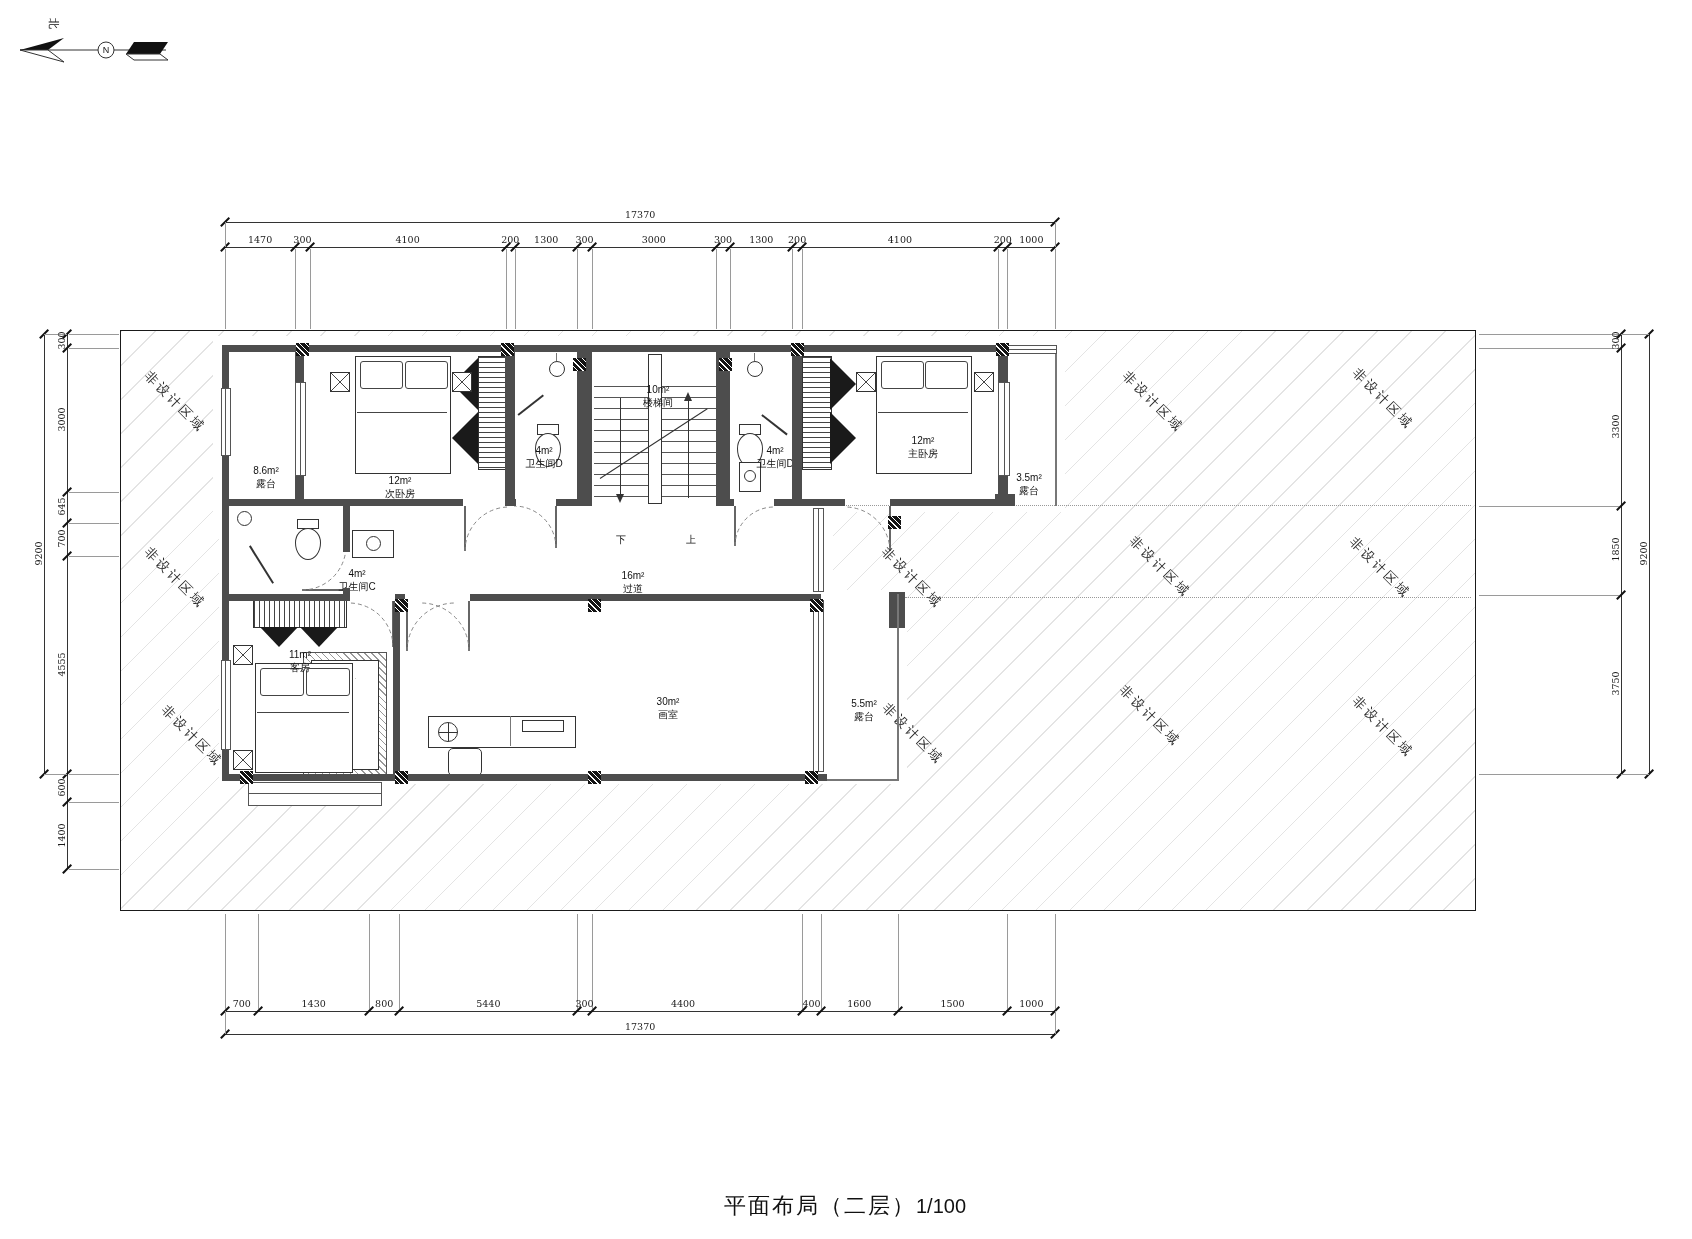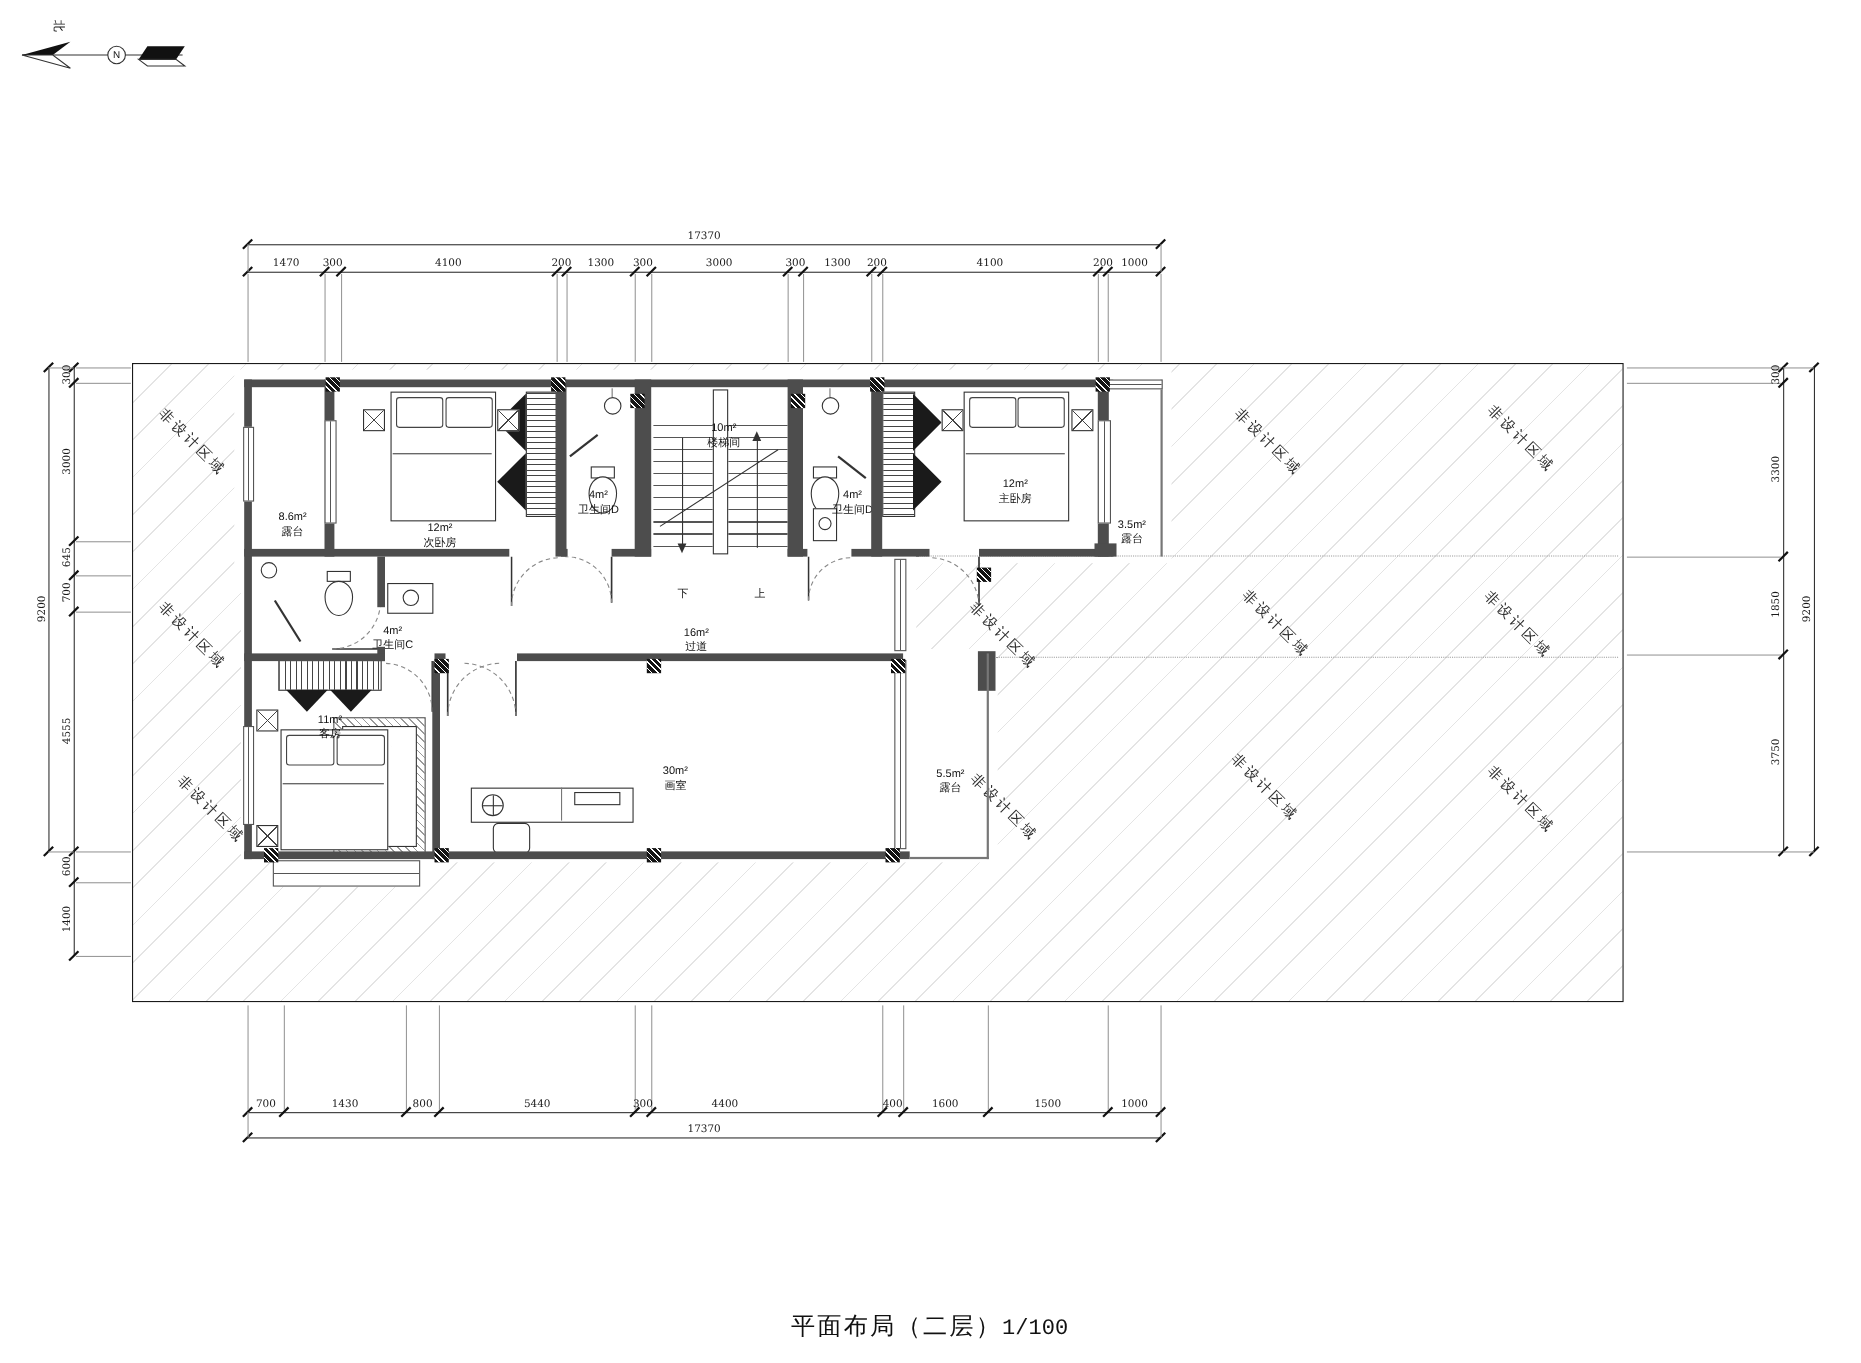--- a/index.html
+++ b/index.html
@@ -43,21 +43,21 @@
   .rlabel{position:absolute;transform:translate(-50%,-50%);text-align:center;font-size:10px;line-height:1.3;white-space:nowrap;color:#111}
   .nd{position:absolute;transform:translate(-50%,-50%) rotate(45deg);font-size:13px;letter-spacing:3px;color:#2b2b2b;white-space:nowrap}
   .slabel{position:absolute;transform:translate(-50%,-50%);font-size:10px;color:#111}
   .dim{position:absolute;font-family:"DejaVu Serif",serif;font-size:9.5px;color:#1a1a1a;text-align:center;white-space:nowrap}
   .dline{position:absolute;background:#333}
   .ext{position:absolute;background:#9a9a9a}
   .tick{position:absolute;width:12px;height:1.8px;background:#111;transform:rotate(-45deg)}
   .arcsvg{position:absolute}
   #titleblock{position:absolute;left:845px;top:1206px;transform:translate(-50%,-50%);white-space:nowrap}
   #titleblock .t{font-family:"DejaVu Serif",serif;font-size:22px;letter-spacing:2px}
-  #titleblock .s{font-family:Liberation Mono, monospace;font-size:20px;margin-left:0}
+  #titleblock .s{font-family:Liberation Sans, sans-serif;font-size:20px;margin-left:0}
 </style>
 </head>
 <body>
 
 <div id="plan">
 
   <div style="position:absolute;left:14px;top:10px;width:170px;height:60px">
     <div style="position:absolute;left:34px;top:6px;font-size:11px;transform:rotate(90deg)">北</div>
     <svg width="170" height="60" viewBox="0 0 170 60">
       <line x1="6" y1="40" x2="152" y2="40" stroke="#333" stroke-width="1"></line>
@@ -206,21 +206,21 @@
       <div>卫生间C</div>
     </div>
   <div class="rlabel" style="left:633px;top:582px">
       <div>16m²</div>
       <div>过道</div>
     </div>
   <div class="rlabel" style="left:300px;top:661px">
       <div>11m²</div>
       <div>客房</div>
     </div>
-  <div class="rlabel" style="left:614px;top:708px">
+  <div class="rlabel" style="left:668px;top:708px">
       <div>30m²</div>
       <div>画室</div>
     </div>
   <div class="rlabel" style="left:864px;top:710px">
       <div>5.5m²</div>
       <div>露台</div>
     </div>
 
   <div class="slabel" style="left:621px;top:540px">下</div>
   <div class="slabel" style="left:691px;top:540px">上</div>
@@ -368,21 +368,21 @@
     <div class="ext" style="left: 1007.49px; top: 914px; width: 1px; height: 95px;"></div>
     <div class="tick" style="left: 1049.29px; top: 1010px;"></div>
     <div class="tick" style="left: 1049.29px; top: 1033px;"></div>
     <div class="ext" style="left: 1055.29px; top: 914px; width: 1px; height: 95px;"></div>
     <div class="ext" style="left: 1055.29px; top: 1011px; width: 1px; height: 23px;"></div>
     <div class="dim" style="left: 216.73px; top: 998px; width: 50px; height: 11px;">700</div>
     <div class="dim" style="left: 288.669px; top: 998px; width: 50px; height: 11px;">1430</div>
     <div class="dim" style="left: 359.174px; top: 998px; width: 50px; height: 11px;">800</div>
     <div class="dim" style="left: 463.378px; top: 998px; width: 50px; height: 11px;">5440</div>
     <div class="dim" style="left: 559.456px; top: 998px; width: 50px; height: 11px;">300</div>
-    <div class="dim" style="left: 634px; top: 998px; width: 50px; height: 11px;">4400</div>
+    <div class="dim" style="left: 658px; top: 998px; width: 50px; height: 11px;">4400</div>
     <div class="dim" style="left: 786.506px; top: 998px; width: 50px; height: 11px;">400</div>
     <div class="dim" style="left: 834.306px; top: 998px; width: 50px; height: 11px;">1600</div>
     <div class="dim" style="left: 927.516px; top: 998px; width: 50px; height: 11px;">1500</div>
     <div class="dim" style="left: 1006.39px; top: 998px; width: 50px; height: 11px;">1000</div>
     <div class="dim" style="left: 615.143px; top: 1021px; width: 50px; height: 11px;">17370</div>
     <div class="dline" style="left: 67px; top: 334px; width: 1px; height: 535.36px;"></div>
     <div class="dline" style="left: 44px; top: 334px; width: 1px; height: 439.76px;"></div>
     <div class="tick" style="left: 61px; top: 333px;"></div>
     <div class="tick" style="left: 38px; top: 333px;"></div>
     <div class="ext" style="left: 69px; top: 334px; width: 50px; height: 1px;"></div>

